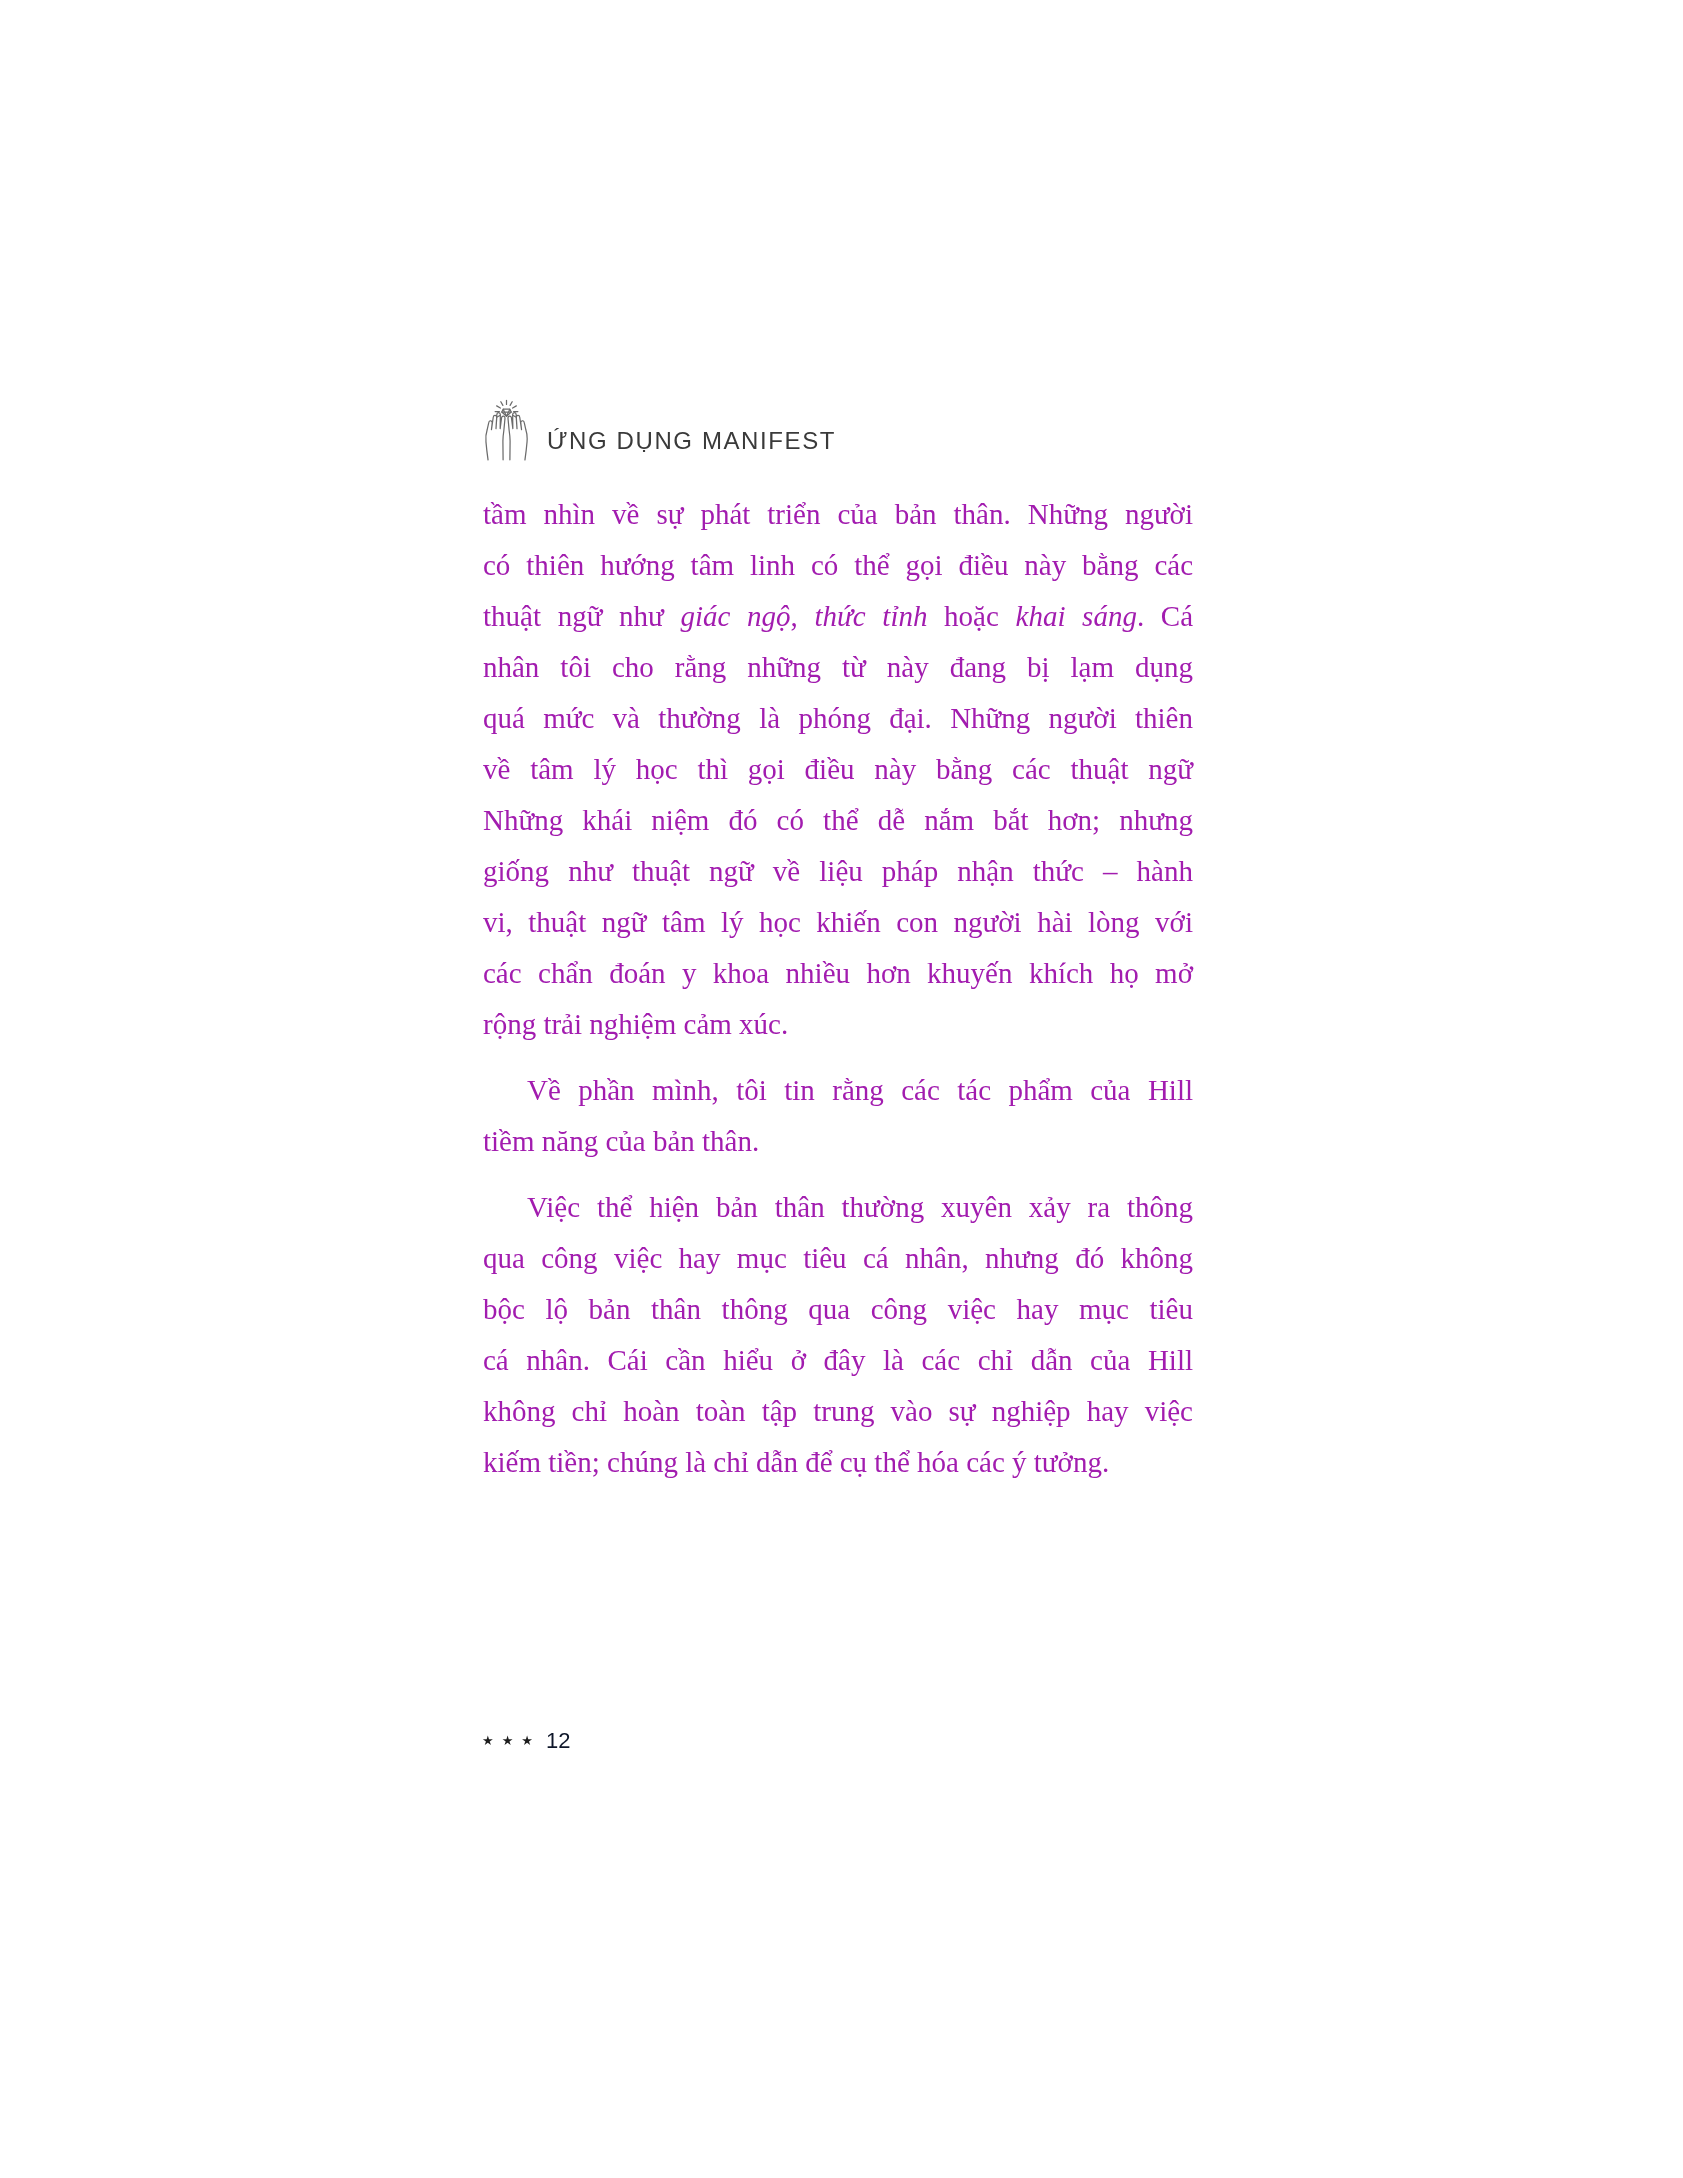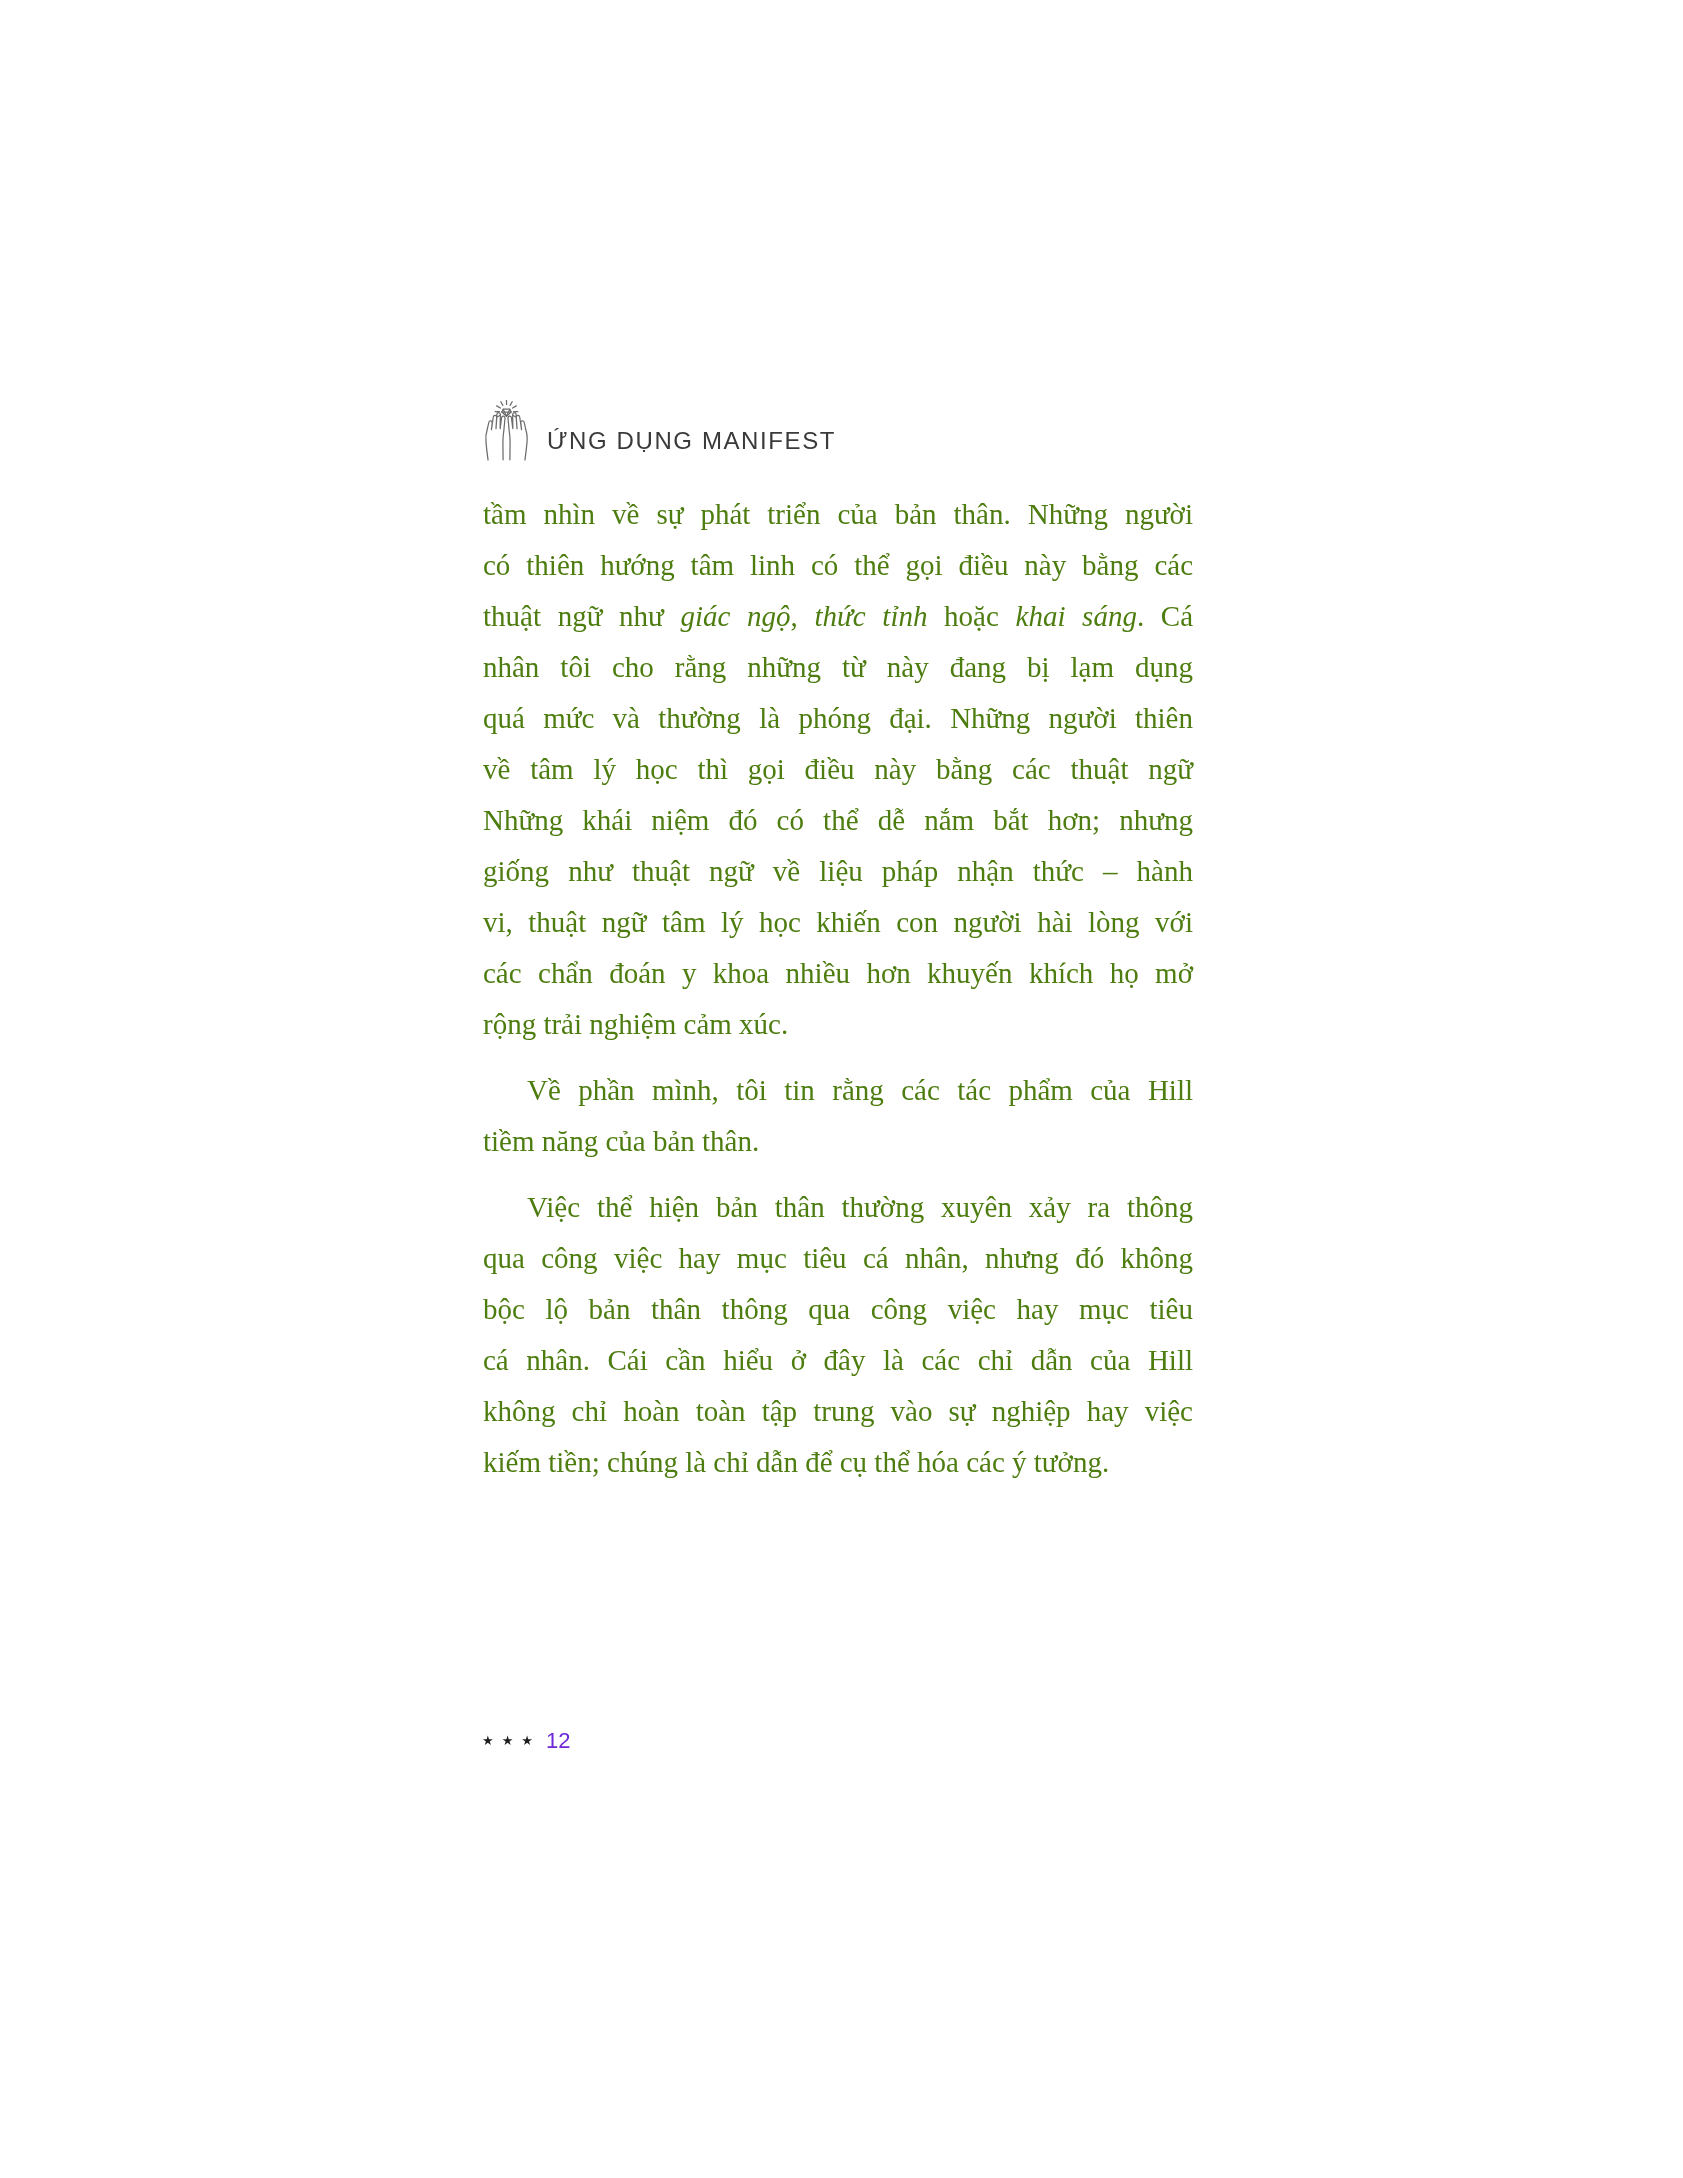--- a/index.html
+++ b/index.html
@@ -16,21 +16,21 @@
   .header-icon svg{width:53px;height:63px;display:block;}
   .chapter-title{
     position:absolute;left:67px;top:28px;
     font-family:"Liberation Sans", sans-serif;
     font-size:24px;letter-spacing:1.6px;
     color:#3a3a3a;white-space:nowrap;
   }
   
   .body-text{
     position:absolute;left:483px;top:489px;width:710px;
-    font-size:29px;line-height:51px;color:#4d7c0f;
+    font-size:29px;line-height:51px;color:#a21caf;
   }
   .paragraph{margin:0;}
   .paragraph + .paragraph{margin-top:15px;}
   .line{
     text-align:justify;
     text-align-last:left;
     white-space:normal;
   }
   .line.justify{text-align-last:justify;}
   .line.indent{padding-left:44px;}
@@ -40,21 +40,21 @@
     position:absolute;left:482px;top:1727px;height:28px;
     display:flex;align-items:center;
   }
   .footer-stars{
     font-family:"DejaVu Sans", sans-serif;
     font-size:13px;letter-spacing:8px;color:#1c1c1c;
     line-height:28px;
   }
   .page-number{
     font-family:"Liberation Sans", sans-serif;
-    font-size:22px;color:#6d28d9;margin-left:5px;line-height:28px;
+    font-size:22px;color:#0f172a;margin-left:5px;line-height:28px;
   }
 </style>
 </head>
 <body>
 
 <div class="page">
 
   <div class="chapter-header">
     <span class="header-icon">
       <svg viewBox="0 0 56 66" fill="none" stroke="#6b6b6b" stroke-width="1.3" stroke-linecap="round" stroke-linejoin="round">

